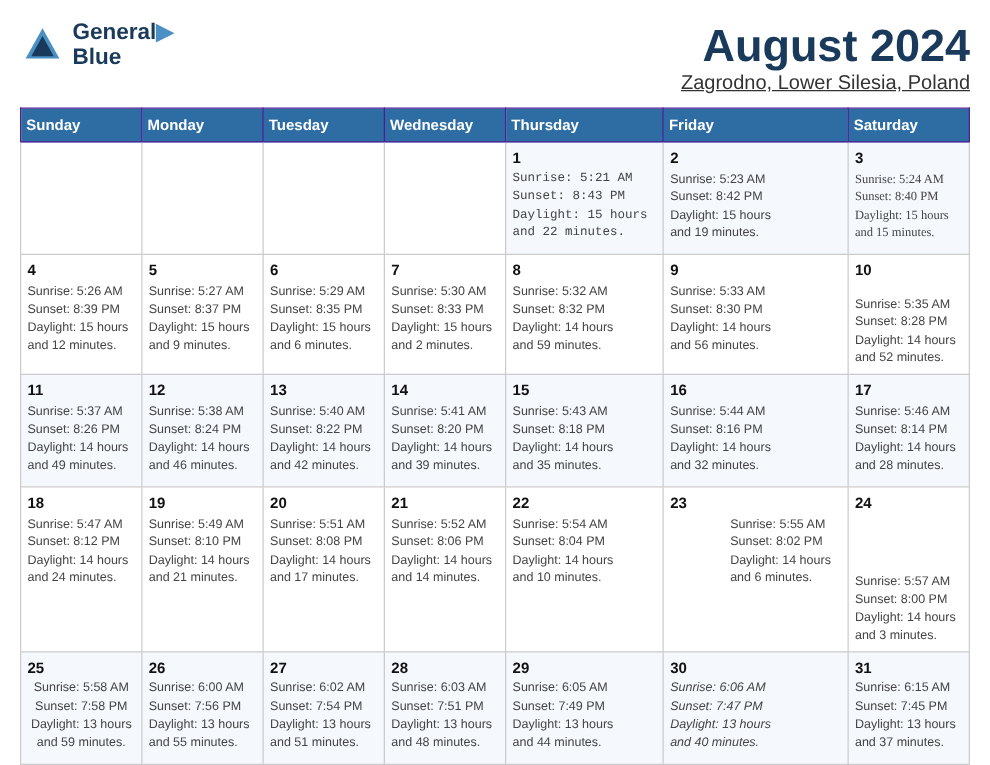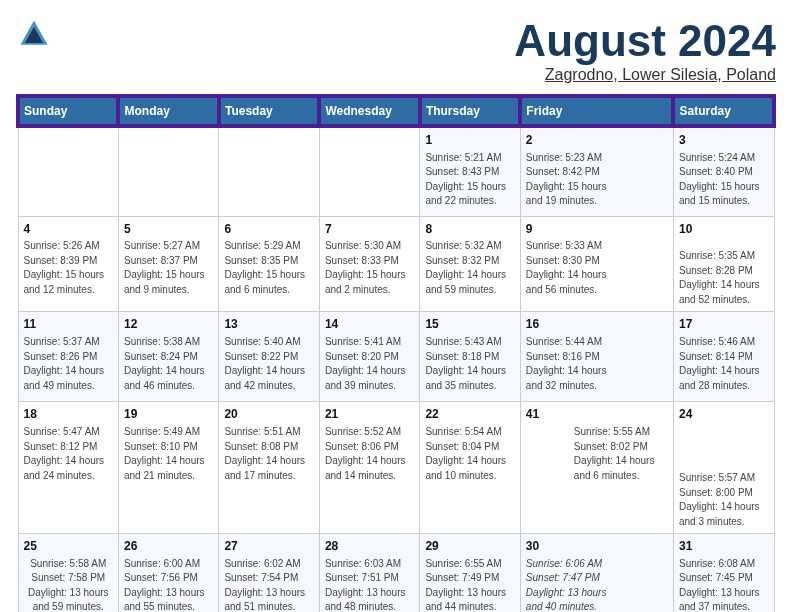--- a/index.html
+++ b/index.html
@@ -31,41 +31,41 @@
       color: #4a90c4;
     }
     .logo-icon {
       width: 36px;
       height: 36px;
     }
     .title-area {
       text-align: right;
     }
     .month-title {
-      font-size: 44px;
+      font-size: 36px;
       font-weight: bold;
       color: #1a3a5c;
     }
     .location-title {
       font-size: 16px;
       color: #333;
       text-decoration: underline;
     }
     .calendar-table {
       width: 100%;
       border-collapse: collapse;
       font-size: 11px;
     }
     .calendar-table thead th {
       background-color: #2e6da4;
       color: #fff;
       padding: 6px 4px;
       text-align: left;
       font-size: 12px;
-      border: 4px solid #4c1d95;
+      border: 1px solid #4c1d95;
     }
     .calendar-table tbody td {
       border: 1px solid #ccc;
       vertical-align: top;
       padding: 4px 5px;
       height: 90px;
       background: #fff;
       color: #333;
       line-height: 1.4;
     }
@@ -89,20 +89,24 @@
   </style>
 </head>
 <body>
 
 <div class="header-area">
   <div class="logo">
     <svg class="logo-icon" viewBox="0 0 40 40">
       <polygon points="20,5 35,32 5,32" fill="#4a90c4"></polygon>
       <polygon points="20,12 30,30 10,30" fill="#1a3a5c"></polygon>
     </svg>
+    <div class="logo-text">
+      <div>General<span>▶</span></div>
+      <div>Blue</div>
+    </div>
   </div>
   <div class="title-area">
     <div class="month-title">August 2024</div>
     <div class="location-title">Zagrodno, Lower Silesia, Poland</div>
   </div>
 </div>
 
 <table class="calendar-table">
   <thead>
     <tr id="weekday-header">
@@ -116,35 +120,35 @@
       </tr>
   </thead>
   <tbody id="calendar-body">
       <tr>
         <td class="empty-cell"></td>
         <td class="empty-cell"></td>
         <td class="empty-cell"></td>
         <td class="empty-cell"></td>
         <td>
           <div class="day-number">1</div>
-          <div class="day-info" style="white-space: pre-line;">Sunrise: 5:21 AM
+          <div class="day-info" style="white-space: pre-line; font-family: Liberation Mono, monospace;">Sunrise: 5:21 AM
 Sunset: 8:43 PM
 Daylight: 15 hours
 and 22 minutes.</div>
         </td>
         <td>
           <div class="day-number">2</div>
           <div class="day-info" style="white-space: pre-line;">Sunrise: 5:23 AM
 Sunset: 8:42 PM
 Daylight: 15 hours
 and 19 minutes.</div>
         </td>
         <td>
           <div class="day-number">3</div>
-          <div class="day-info" style="white-space: pre-line;">Sunrise: 5:24 AM
+          <div class="day-info" style="white-space: pre-line; font-family: Liberation Serif, serif;">Sunrise: 5:24 AM
 Sunset: 8:40 PM
 Daylight: 15 hours
 and 15 minutes.</div>
         </td>
       </tr>
       <tr>
         <td>
           <div class="day-number">4</div>
           <div class="day-info" style="white-space: pre-line;">Sunrise: 5:26 AM
 Sunset: 8:39 PM
@@ -275,21 +279,21 @@
 and 14 minutes.</div>
         </td>
         <td>
           <div class="day-number">22</div>
           <div class="day-info" style="white-space: pre-line;">Sunrise: 5:54 AM
 Sunset: 8:04 PM
 Daylight: 14 hours
 and 10 minutes.</div>
         </td>
         <td>
-          <div class="day-number">41</div>
+          <div class="day-number">23</div>
           <div class="day-info" style="white-space: pre-line; margin-left: 48px;">Sunrise: 5:55 AM
 Sunset: 8:02 PM
 Daylight: 14 hours
 and 6 minutes.</div>
         </td>
         <td>
           <div class="day-number">24</div>
           <div class="day-info" style="white-space: pre-line; margin-top: 48px;">Sunrise: 5:57 AM
 Sunset: 8:00 PM
 Daylight: 14 hours
@@ -320,34 +324,34 @@
         </td>
         <td>
           <div class="day-number">28</div>
           <div class="day-info" style="white-space: pre-line;">Sunrise: 6:03 AM
 Sunset: 7:51 PM
 Daylight: 13 hours
 and 48 minutes.</div>
         </td>
         <td>
           <div class="day-number">29</div>
-          <div class="day-info" style="white-space: pre-line;">Sunrise: 6:55 AM
+          <div class="day-info" style="white-space: pre-line;">Sunrise: 6:05 AM
 Sunset: 7:49 PM
 Daylight: 13 hours
 and 44 minutes.</div>
         </td>
         <td>
           <div class="day-number">30</div>
           <div class="day-info" style="white-space: pre-line; font-style: italic;">Sunrise: 6:06 AM
 Sunset: 7:47 PM
 Daylight: 13 hours
 and 40 minutes.</div>
         </td>
         <td>
           <div class="day-number">31</div>
-          <div class="day-info" style="white-space: pre-line;">Sunrise: 6:08 AM
+          <div class="day-info" style="white-space: pre-line;">Sunrise: 6:15 AM
 Sunset: 7:45 PM
 Daylight: 13 hours
 and 37 minutes.</div>
         </td>
       </tr>
     </tbody>
 </table>
 
 </body></html>

